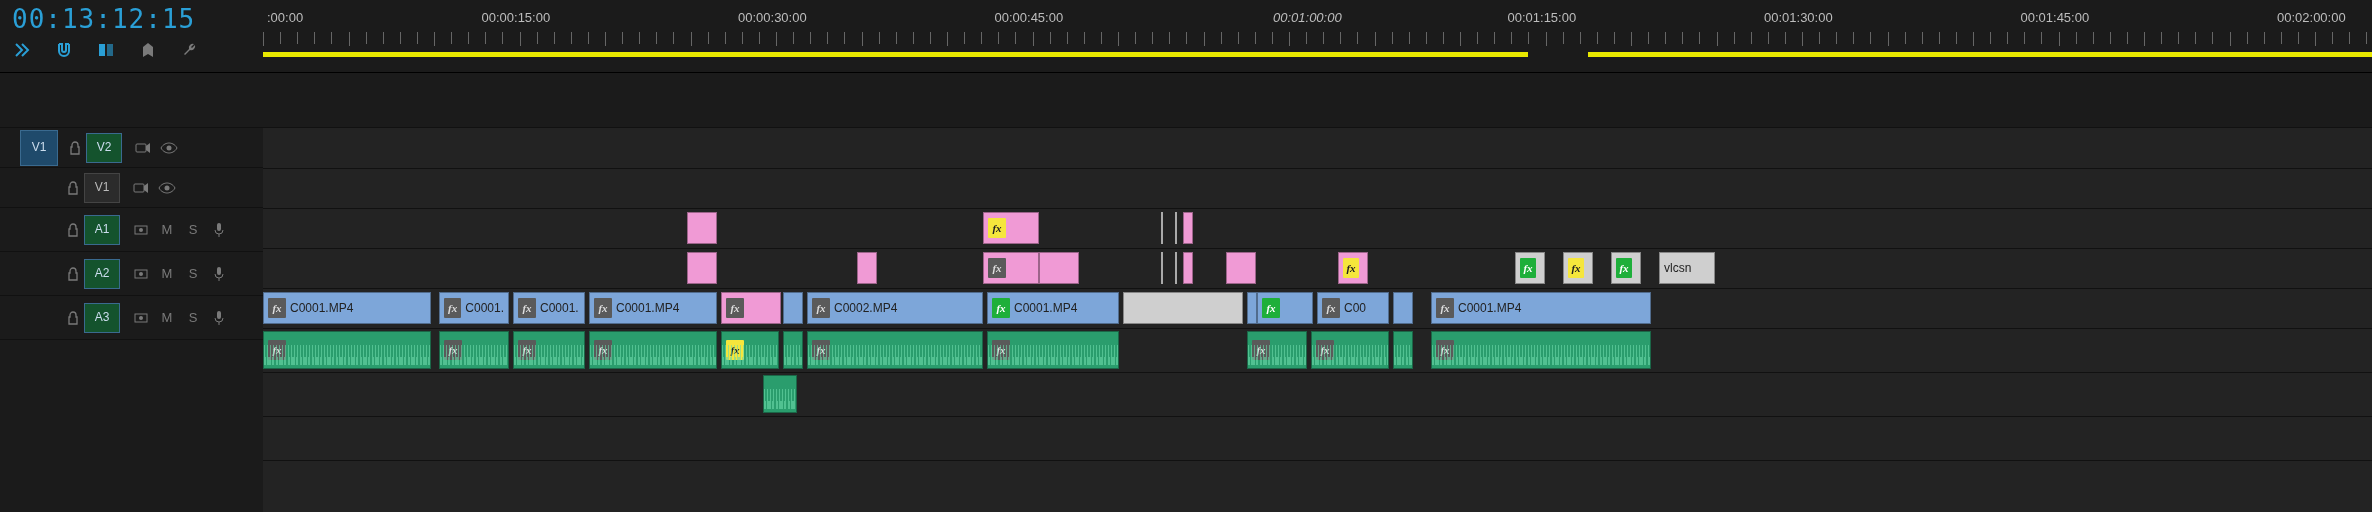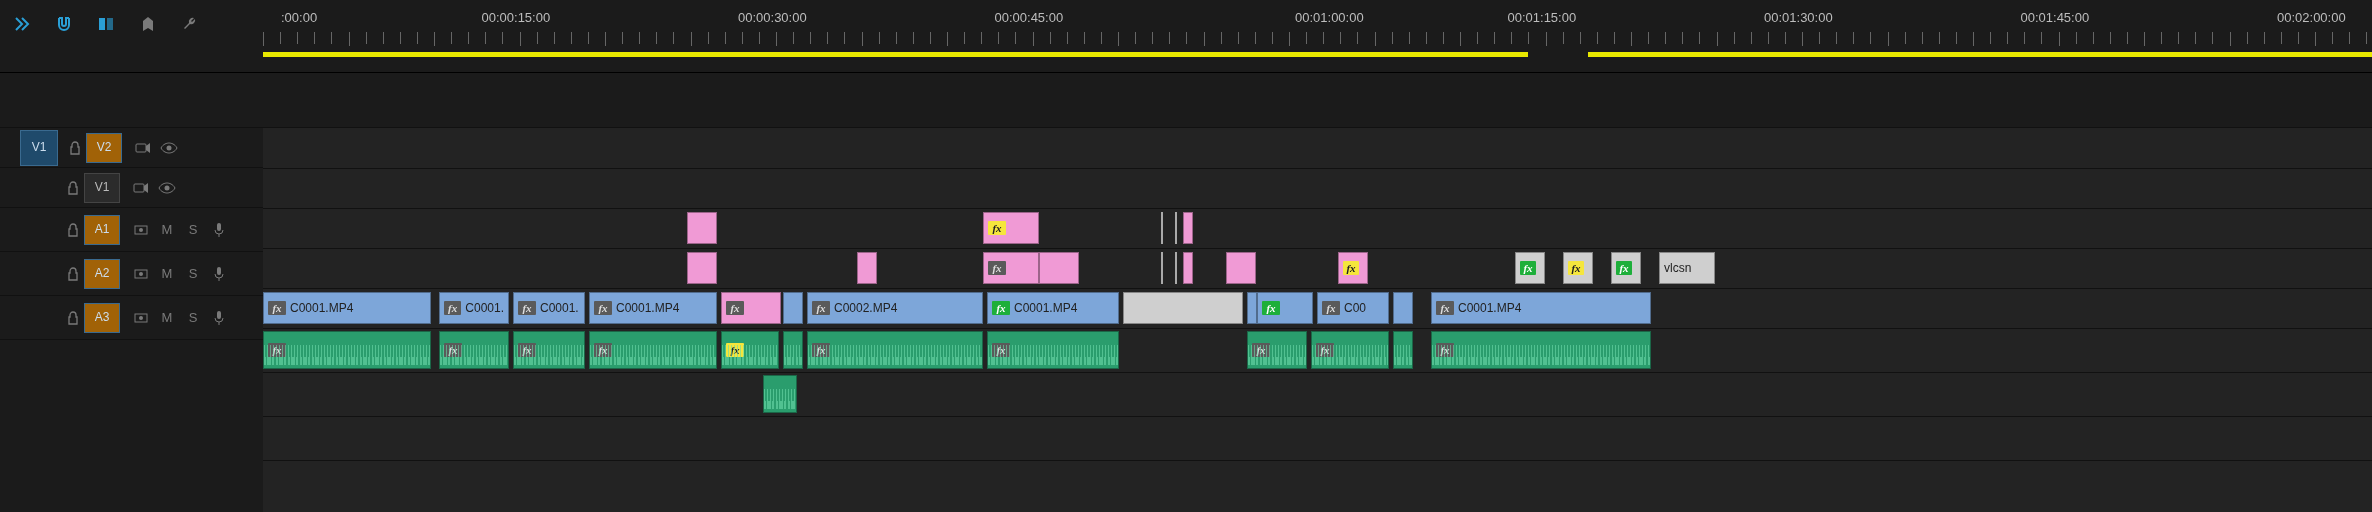--- a/index.html
+++ b/index.html
@@ -49,57 +49,58 @@
 .tracks{display:flex;flex:1;}
 .track-headers{width:263px;display:flex;flex-direction:column;}
 .track-lanes{flex:1;position:relative;background:var(--bg2);}
 
 .tr{display:flex;align-items:center;border-bottom:1px solid #111;box-sizing:border-box;width:263px;}
 .tr.vt{height:40px;}
 .tr.at{height:44px;}
 .tr .src{width:36px;height:34px;margin:0 6px 0 20px;background:#1f4a6b;color:#cde;display:flex;align-items:center;justify-content:center;font-size:12px;border:1px solid #3a6a8f;}
 .tr .src.empty{background:transparent;border:none;}
 .tr .lock{width:22px;color:var(--dim);display:flex;justify-content:center;}
-.tr .lbl{width:34px;height:28px;background:#a16207;color:#cde;display:flex;align-items:center;justify-content:center;font-size:12px;margin-right:8px;border:1px solid #3a6a8f;}
+.tr .lbl{width:34px;height:28px;background:#14532d;color:#cde;display:flex;align-items:center;justify-content:center;font-size:12px;margin-right:8px;border:1px solid #3a6a8f;}
 .tr .lbl.dark{background:#2b2b2b;color:#bbb;border:1px solid #444;}
 .tr .btn{width:26px;display:flex;justify-content:center;color:var(--dim);}
 
 
 .lane{position:absolute;left:0;right:0;border-bottom:1px solid #111;}
 .lane.v5{top:0;height:40px;}
 .lane.v4{top:40px;height:40px;}
 .lane.v3{top:80px;height:40px;}
 .lane.v2{top:120px;height:40px;}
 .lane.v1{top:160px;height:40px;}
 .lane.a1{top:200px;height:44px;}
 .lane.a2{top:244px;height:44px;}
 .lane.a3{top:288px;height:44px;}
 
 .clip{position:absolute;top:4px;bottom:4px;border:1px solid rgba(0,0,0,.35);box-sizing:border-box;display:flex;align-items:center;padding:0 4px;overflow:hidden;font-size:12px;color:#222;white-space:nowrap;}
 .clip.video{background:var(--videoClip);}
 .clip.pink{background:var(--pink);}
 .clip.grey{background:var(--grey);}
 .clip.audio{background:var(--audio);top:3px;bottom:3px;}
-.clip .fx{display:inline-flex;width:18px;height:14px;align-items:center;justify-content:center;font:italic 700 11px/1 serif;margin-right:4px;border-radius:1px;}
+.clip .fx{display:inline-flex;width:18px;height:20px;align-items:center;justify-content:center;font:italic 700 11px/1 serif;margin-right:4px;border-radius:1px;}
 .fx.grey{background:#5a5a5a;color:#ddd;}
 .fx.yellow{background:var(--fxYellow);color:#222;}
 .fx.green{background:var(--fxGreen);color:#fff;}
 .clip.audio .wave{position:absolute;left:0;right:0;bottom:3px;height:20px;background:repeating-linear-gradient(90deg,var(--audioWave) 0 1px,transparent 1px 3px);opacity:.6;}
 .clip.audio .wave::after{content:"";position:absolute;left:0;right:0;bottom:0;height:8px;background:repeating-linear-gradient(90deg,var(--audioWave) 0 2px,transparent 2px 4px);}
 .stripes{position:absolute;top:4px;bottom:4px;background:repeating-linear-gradient(90deg,#aaa 0 2px,transparent 2px 6px);}
 
 svg{display:block}
 </style>
 </head>
 <body>
 
 <div class="timeline">
 
   <div class="topbar">
     <div class="top-left">
+      <div class="timecode">00:13:12:15</div>
       <div class="tool-row">
         <span class="ico">
             <svg width="18" height="18" viewBox="0 0 18 18">
               <path d="M3 3l6 6-6 6M9 3l6 6-6 6" stroke="currentColor" stroke-width="2" fill="none"></path>
             </svg>
           </span>
         <span class="ico">
             <svg width="18" height="18" viewBox="0 0 18 18">
               <path d="M4 3v7a5 5 0 0010 0V3M4 3h3v6a2 2 0 004 0V3h3" stroke="currentColor" stroke-width="2" fill="none"></path>
             </svg>
@@ -117,25 +118,25 @@
           </span>
         <span class="ico dim">
             <svg width="18" height="18" viewBox="0 0 18 18">
               <path d="M14 4a4 4 0 01-5 5L4 14l-1-1 5-5a4 4 0 015-5l-3 3 1 1 3-3z" fill="currentColor"></path>
             </svg>
           </span>
       </div>
     </div>
     <div class="top-ruler">
       <div class="ruler-labels" id="ruler-labels">
-          <span style="left: 18px;">:00:00</span>
+          <span style="left: 4px;">:00:00</span>
           <span style="left: 218.5px;">00:00:15:00</span>
           <span style="left: 475px;">00:00:30:00</span>
           <span style="left: 731.5px;">00:00:45:00</span>
-          <span style="left: 1032px;">00:01:00:00</span>
+          <span style="left: 1010px; font-style: italic;">00:01:00:00</span>
           <span style="left: 1244.5px;">00:01:15:00</span>
           <span style="left: 1501px;">00:01:30:00</span>
           <span style="left: 1757.5px;">00:01:45:00</span>
           <span style="left: 2014px;">00:02:00:00</span>
         </div>
       <div class="ruler-ticks" id="ruler-ticks">
           <div class="tick major" style="left: 0px;"></div>
           <div class="tick minor" style="left: 17.1px;"></div>
           <div class="tick minor" style="left: 34.2px;"></div>
           <div class="tick minor" style="left: 51.3px;"></div>

